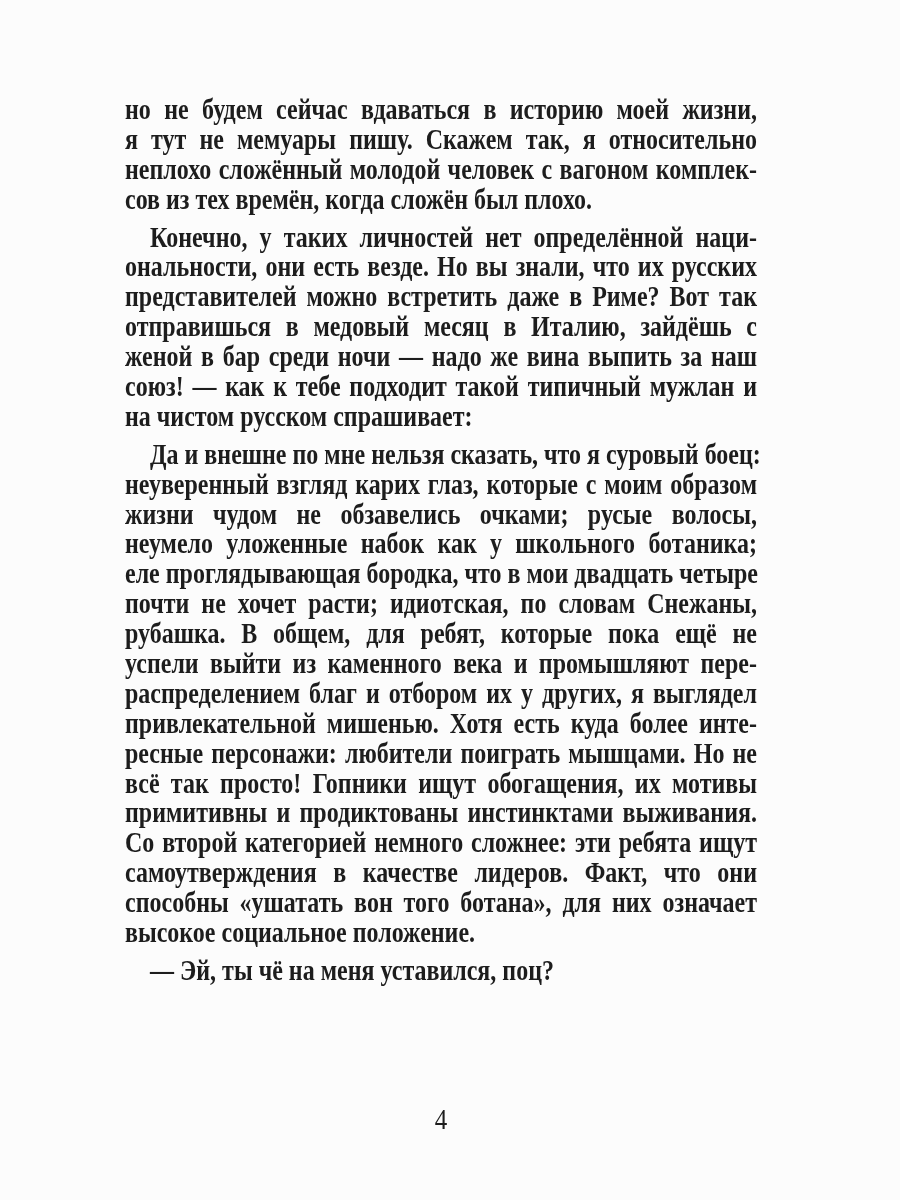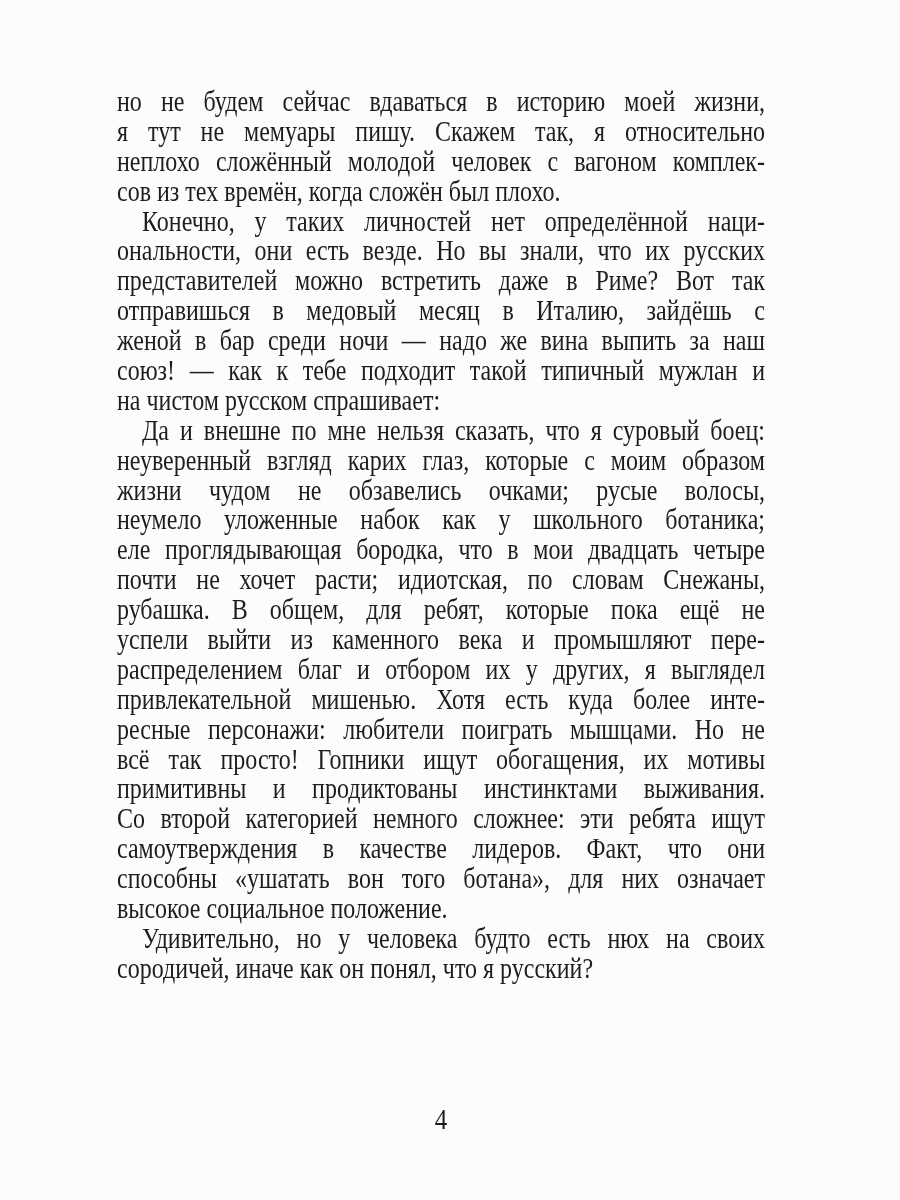--- a/index.html
+++ b/index.html
@@ -18,21 +18,21 @@
     width: 900px;
     height: 1200px;
   }
   .text-block {
     position: absolute;
     left: 117px;
     top: 87px;
     width: 648px;
     color: #1d1d1d;
   }
-  .para { margin: 0; }
+  .para { margin: 8px; font-weight: bold; }
   .line {
     font-size: 24px;
     line-height: 29.9px;
     height: 29.9px;
     text-align: justify;
     text-align-last: justify;
     white-space: nowrap;
     transform: scaleY(1.22);
     transform-origin: 50% 50%;
   }
@@ -87,18 +87,17 @@
         <div class="line">привлекательной мишенью. Хотя есть куда более инте-</div>
         <div class="line">ресные персонажи: любители поиграть мышцами. Но не</div>
         <div class="line">всё так просто! Гопники ищут обогащения, их мотивы</div>
         <div class="line">примитивны и продиктованы инстинктами выживания.</div>
         <div class="line">Со второй категорией немного сложнее: эти ребята ищут</div>
         <div class="line">самоутверждения в качестве лидеров. Факт, что они</div>
         <div class="line">способны «ушатать вон того ботана», для них означает</div>
         <div class="line last">высокое социальное положение.</div>
       </div>
       <div class="para">
-        <div class="line indent">Удивительно, но у человека будто есть нюх на своих</div>
-        <div class="line last">сородичей, иначе как он понял, что я русский?</div>
+        <div class="line last indent">— Эй, ты чё на меня уставился, поц?</div>
       </div>
     </div>
   <div class="page-number">4</div>
 </div>
 
 </body></html>

